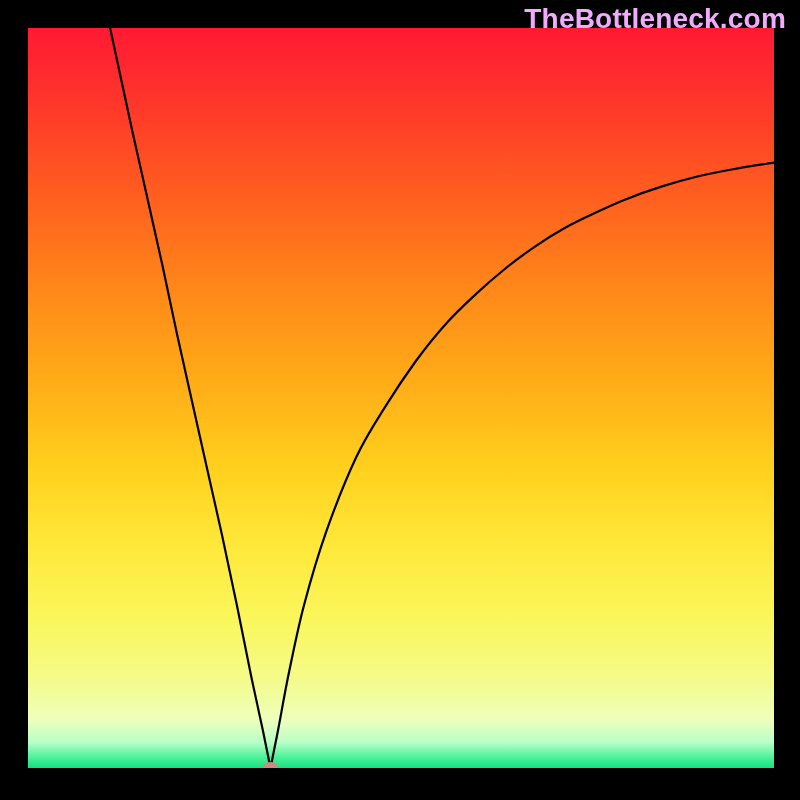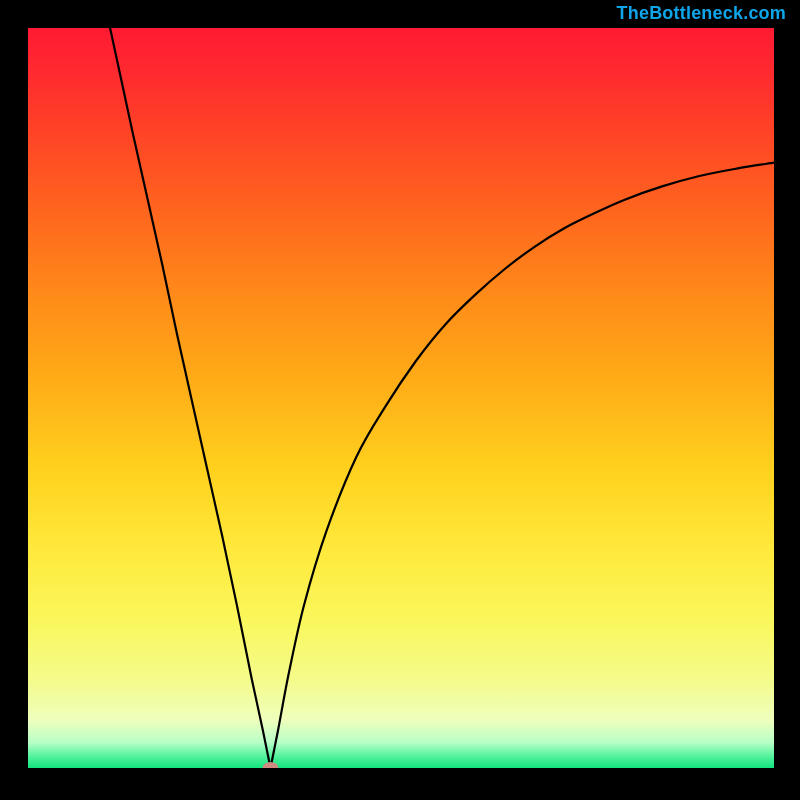--- a/index.html
+++ b/index.html
@@ -16,22 +16,22 @@
     top: 0;
     left: 0;
     width: 800px;
     height: 800px;
     background: #000;
   }
   .watermark {
     position: absolute;
     top: 3px;
     right: 14px;
-    color: #0ea5e9;
-    font-size: 18px;
+    color: #f0abfc;
+    font-size: 28px;
     font-weight: 600;
     letter-spacing: 0.2px;
     z-index: 20;
   }
   .plot-area {
     position: absolute;
     
     left: 28px;
     top: 28px;
     width: 746px;   

